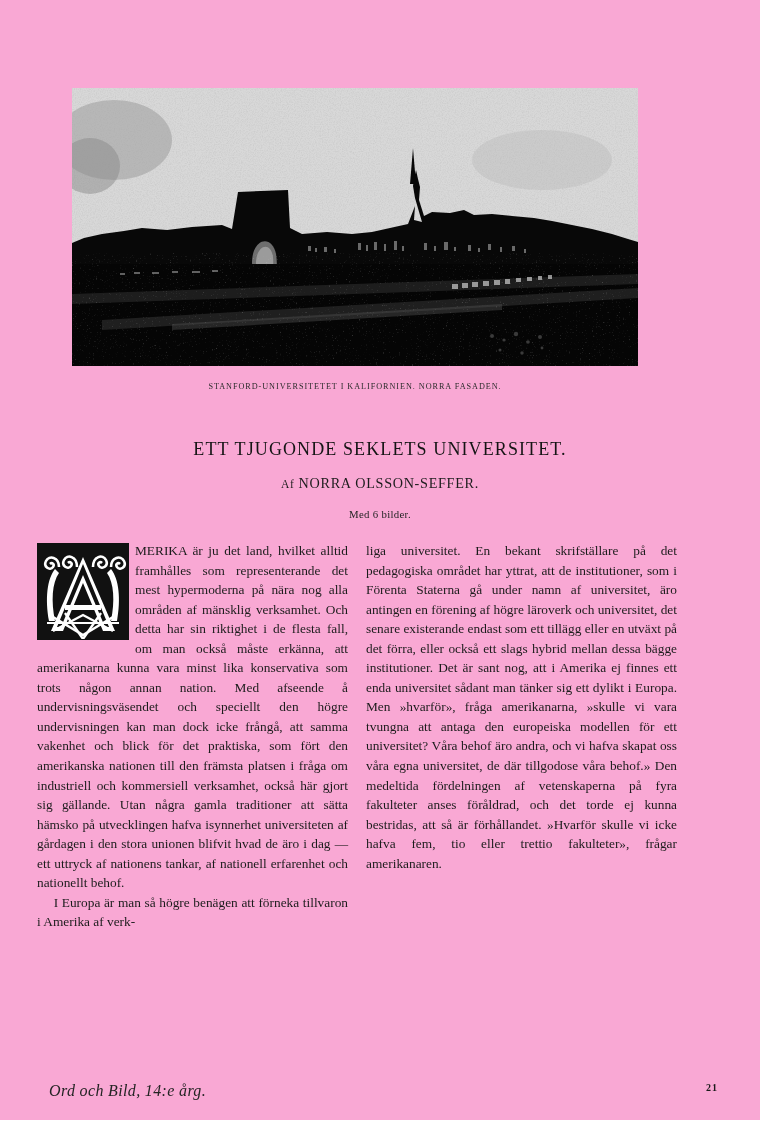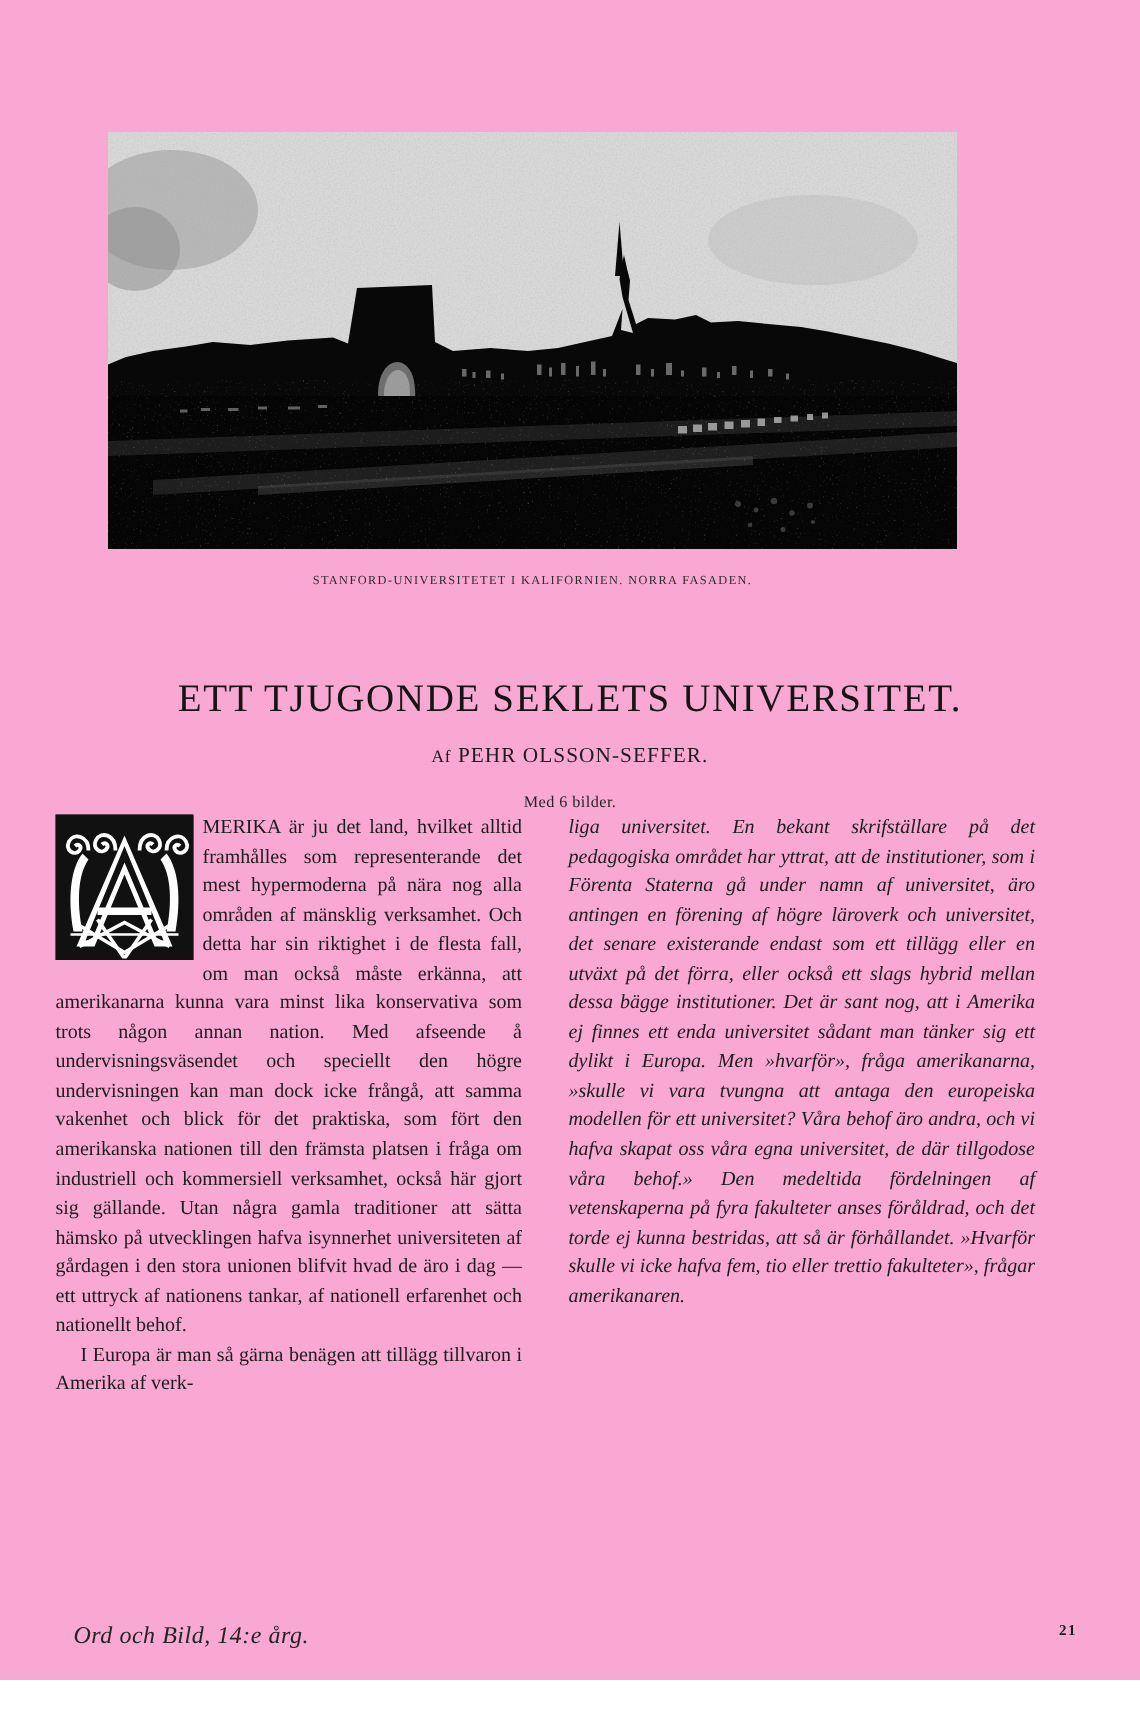--- a/index.html
+++ b/index.html
@@ -55,25 +55,25 @@
 
   
   .title-block {
     position: absolute;
     left: 40px;
     top: 440px;
     width: 680px;
     text-align: center;
   }
   .article-title {
-    font-size: 26px;
+    font-size: 18px;
     letter-spacing: 1.1px;
     font-weight: normal;
     color: #151515;
-    margin: 12px;
+    margin: 0;
     line-height: 1.1;
   }
   .byline {
     margin-top: 15px;
     font-size: 14.2px;
     letter-spacing: 0.7px;
     color: #1d1d1d;
   }
   .byline .small-af {
     font-size: 11.5px;
@@ -98,21 +98,21 @@
     position: absolute;
     top: 0;
     width: 311px;
     font-size: 13.35px;
     line-height: 19.55px;
     text-align: justify;
     color: #1c1c1c;
     hyphens: none;
   }
   .col-left { left: 0; }
-  .col-right { left: 342px; font-style: italic; }
+  .col-right { left: 329px; }
 
   .col p { margin: 0; }
   .col p.indent { text-indent: 1.25em; }
 
   
   .dropcap {
     float: left;
     width: 92px;
     height: 97px;
     margin: 2px 6px 0 0;
@@ -245,21 +245,21 @@
       </svg>
     </div>
   </div>
 
   <div class="figure-caption">STANFORD-UNIVERSITETET I KALIFORNIEN.   NORRA FASADEN.</div>
 
   <div class="title-block">
     <h1 class="article-title">ETT TJUGONDE SEKLETS UNIVERSITET.</h1>
     <div class="byline">
       <span class="small-af">Af</span>
-      <span>PEHR OLSSON-SEFFER.</span>
+      <span>NORRA OLSSON-SEFFER.</span>
     </div>
     <div class="figure-count">Med 6 bilder.</div>
   </div>
 
   <div class="columns">
 
     <div class="col col-left">
       <span class="dropcap">
         <svg viewBox="0 0 92 97">
           <rect x="0" y="0" width="92" height="97" fill="#111111"></rect>
@@ -282,21 +282,21 @@
           <g fill="none" stroke="#ffffff" stroke-width="2.4">
             <path d="M16,74 L46,92 L76,74"></path>
             <path d="M16,88 L46,72 L76,88"></path>
             <path d="M28,70 L46,96 L64,70"></path>
             <path d="M10,80 L46,80 L82,80" stroke-width="1.8"></path>
           </g>
           <rect x="0" y="0" width="92" height="97" fill="none" stroke="#111111" stroke-width="2"></rect>
         </svg>
       </span>
       <p>MERIKA är ju det land, hvilket alltid framhålles som representerande det mest hypermoderna på nära nog alla områden af mänsklig verksamhet. Och detta har sin riktighet i de flesta fall, om man också måste erkänna, att amerikanarna kunna vara minst lika konservativa som trots någon annan nation. Med afseende å undervisningsväsendet och speciellt den högre undervisningen kan man dock icke frångå, att samma vakenhet och blick för det praktiska, som fört den amerikanska nationen till den främsta platsen i fråga om industriell och kommersiell verksamhet, också här gjort sig gällande. Utan några gamla traditioner att sätta hämsko på utvecklingen hafva isynnerhet universiteten af gårdagen i den stora unionen blifvit hvad de äro i dag — ett uttryck af nationens tankar, af nationell erfarenhet och nationellt behof.</p>
-      <p class="indent">I Europa är man så gärna benägen att tillägg tillvaron i Amerika af verk-</p>
+      <p class="indent">I Europa är man så högre benägen att förneka tillvaron i Amerika af verk-</p>
     </div>
 
     <div class="col col-right">
       <p>liga universitet. En bekant skrifställare på det pedagogiska området har yttrat, att de institutioner, som i Förenta Staterna gå under namn af universitet, äro antingen en förening af högre läroverk och universitet, det senare existerande endast som ett tillägg eller en utväxt på det förra, eller också ett slags hybrid mellan dessa bägge institutioner. Det är sant nog, att i Amerika ej finnes ett enda universitet sådant man tänker sig ett dylikt i Europa. Men »hvarför», fråga amerikanarna, »skulle vi vara tvungna att antaga den europeiska modellen för ett universitet? Våra behof äro andra, och vi hafva skapat oss våra egna universitet, de där tillgodose våra behof.» Den medeltida fördelningen af vetenskaperna på fyra fakulteter anses föråldrad, och det torde ej kunna bestridas, att så är förhållandet. »Hvarför skulle vi icke hafva fem, tio eller trettio fakulteter», frågar amerikanaren.</p>
     </div>
 
   </div>
 
   <div class="footer-left">Ord och Bild, 14:e årg.</div>
   <div class="page-number">21</div>

